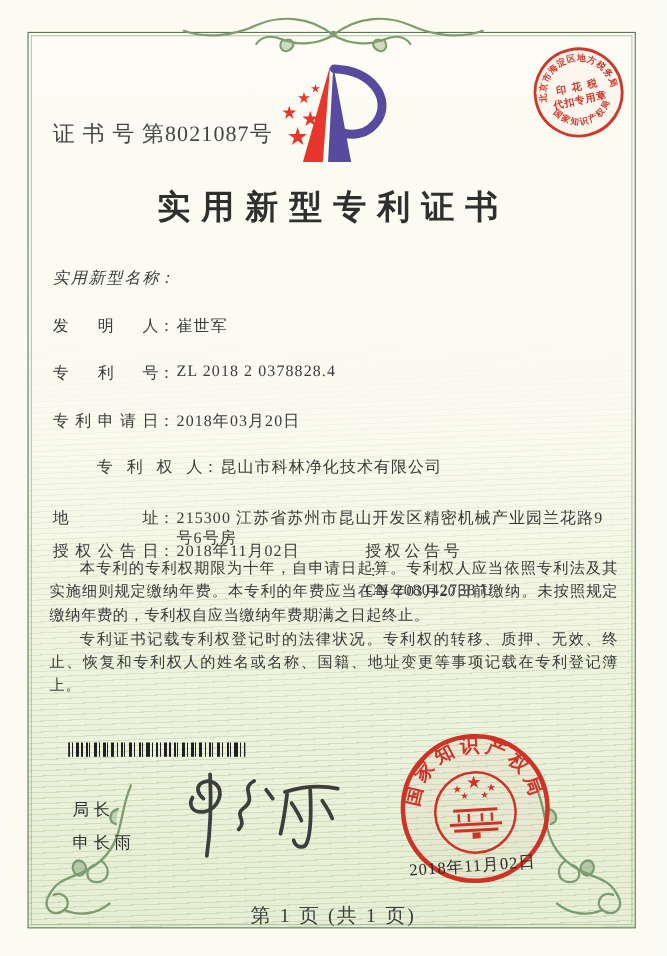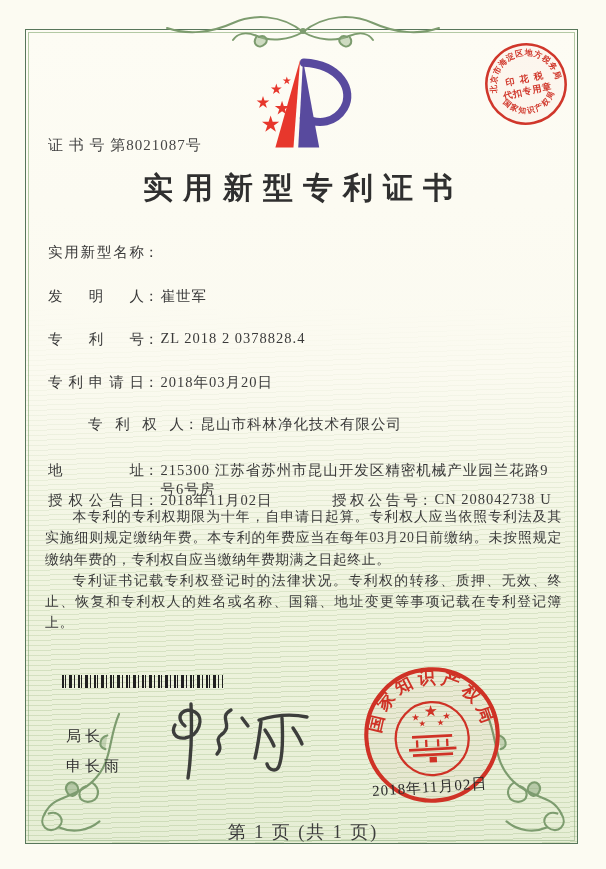--- a/index.html
+++ b/index.html
@@ -6,21 +6,21 @@
   .page{position:relative;width:606px;height:869px;background:#fcfbf2;overflow:hidden;
         font-family:"Liberation Serif","DejaVu Serif",serif;color:#3a3a3a;}
   .frame{position:absolute;left:25px;top:29px;width:551px;height:813px;
          border:1.5px solid #57765a;background:linear-gradient(to bottom,#fdfcf4 0%,#fbfaf0 42%,#eef3dd 72%,#e6eed5 100%);}
   .frame-inner{position:absolute;inset:2px;border:1px solid #b3c9a4;}
   .texture{position:absolute;inset:0;
     background:repeating-linear-gradient(178deg,rgba(134,168,104,0.25) 0 1px,transparent 1px 5px);
     -webkit-mask-image:linear-gradient(to bottom,rgba(0,0,0,0) 34%,rgba(0,0,0,.55) 58%,#000 82%);
     mask-image:linear-gradient(to bottom,rgba(0,0,0,0) 34%,rgba(0,0,0,.55) 58%,#000 82%);}
   .abs{position:absolute;}
-  .cert-number{left:48px;top:108px;font-size:15px;letter-spacing:1px;color:#454545;margin-top:28px;}
+  .cert-number{left:48px;top:108px;font-size:20px;letter-spacing:1px;color:#454545;}
   .title{left:0;top:168px;width:100%;text-align:center;font-size:30px;font-weight:600;
          letter-spacing:10px;color:#2f2f2f;}
   .fields{left:48px;top:243px;width:515px;font-size:14.5px;}
   .frow{position:absolute;left:0;display:flex;align-items:flex-start;}
   .flabel{display:inline-block;width:96px;text-align:justify;text-align-last:justify;color:#3a3a3a;}
   .fcolon{margin:0 2px 0 0;}
   .fvalue{display:inline-block;max-width:400px;letter-spacing:1px;color:#3a3a3a;}
   .paras{left:45px;top:506px;width:517px;font-size:13.8px;line-height:21.3px;text-align:justify;
          letter-spacing:.6px;color:#3a3a3a;}
   .paras p{margin:0;text-indent:2em;}
@@ -107,21 +107,21 @@
     <text font-size="10.5" fill="#d0372b" letter-spacing="2" font-weight="bold">
       <textPath href="#taxBottom" startOffset="50%" text-anchor="middle">国家知识产权局</textPath>
     </text>
     <text x="60" y="57" text-anchor="middle" font-size="12.5" fill="#d0372b" font-weight="bold" letter-spacing="2">印 花 税</text>
     <text x="60" y="74" text-anchor="middle" font-size="12.5" fill="#d0372b" font-weight="bold" letter-spacing="1">代扣专用章</text>
   </svg>
 
   <div class="abs title">实用新型专利证书</div>
 
   <div class="abs fields">
-    <div class="frow" style="top:0;">
+    <div class="frow" style="top:0;font-style:italic;">
       <span class="flabel">实用新型名称</span>
         <span class="fcolon">：</span>
     </div>
     <div class="frow" style="top:44px;">
       <span class="flabel">发明人</span>
         <span class="fcolon">：</span>
       <span class="fvalue">崔世军</span>
     </div>
     <div class="frow" style="top:87px;">
       <span class="flabel">专利号</span>
@@ -141,21 +141,21 @@
     <div class="frow" style="top:206px;margin-top:12px;">
       <span class="flabel">地址</span>
         <span class="fcolon">：</span>
       <span class="fvalue" style="width:395px;">215300 江苏省苏州市昆山开发区精密机械产业园兰花路9号6号房</span>
     </div>
     <div class="frow" style="top:248px;">
       <span class="flabel">授权公告日</span>
         <span class="fcolon">：</span>
       <span class="fvalue">2018年11月02日</span>
     </div>
-    <div class="frow" style="top:248px;left:284px;">
+    <div class="frow" style="top:248px;left:284px;flex-direction:column;">
       <span class="flabel" style="width:86px;">授权公告号</span>
         <span class="fcolon">：</span>
       <span class="fvalue">CN 208042738 U</span>
     </div>
   </div>
 
   <div class="abs paras">
     <p>本专利的专利权期限为十年，自申请日起算。专利权人应当依照专利法及其实施细则规定缴纳年费。本专利的年费应当在每年03月20日前缴纳。未按照规定缴纳年费的，专利权自应当缴纳年费期满之日起终止。</p>
     <p>专利证书记载专利权登记时的法律状况。专利权的转移、质押、无效、终止、恢复和专利权人的姓名或名称、国籍、地址变更等事项记载在专利登记簿上。</p>
   </div>

